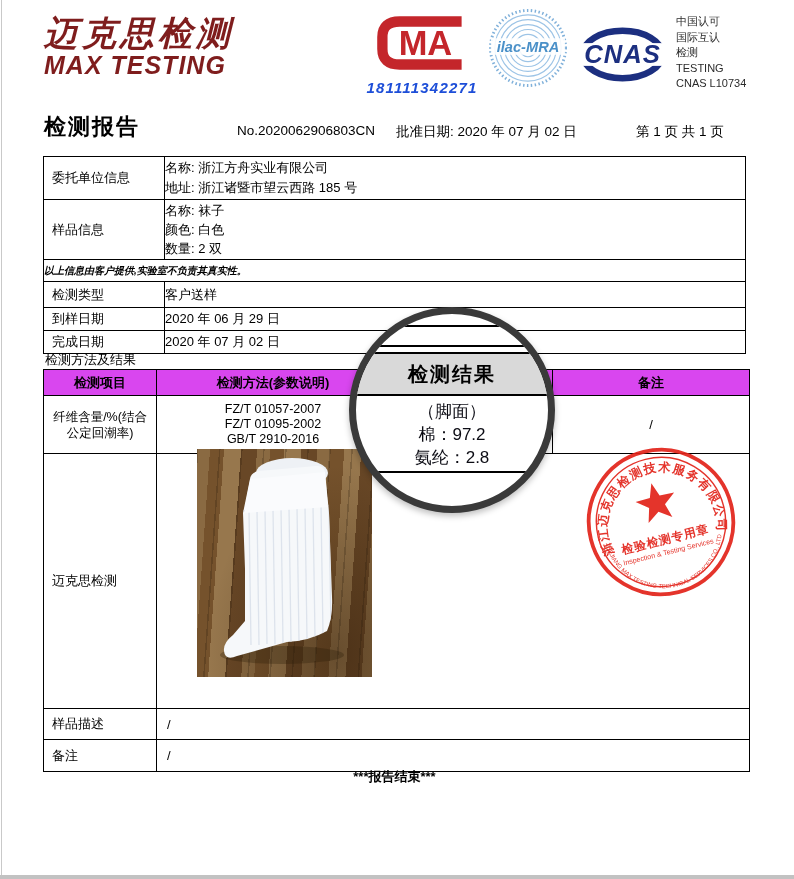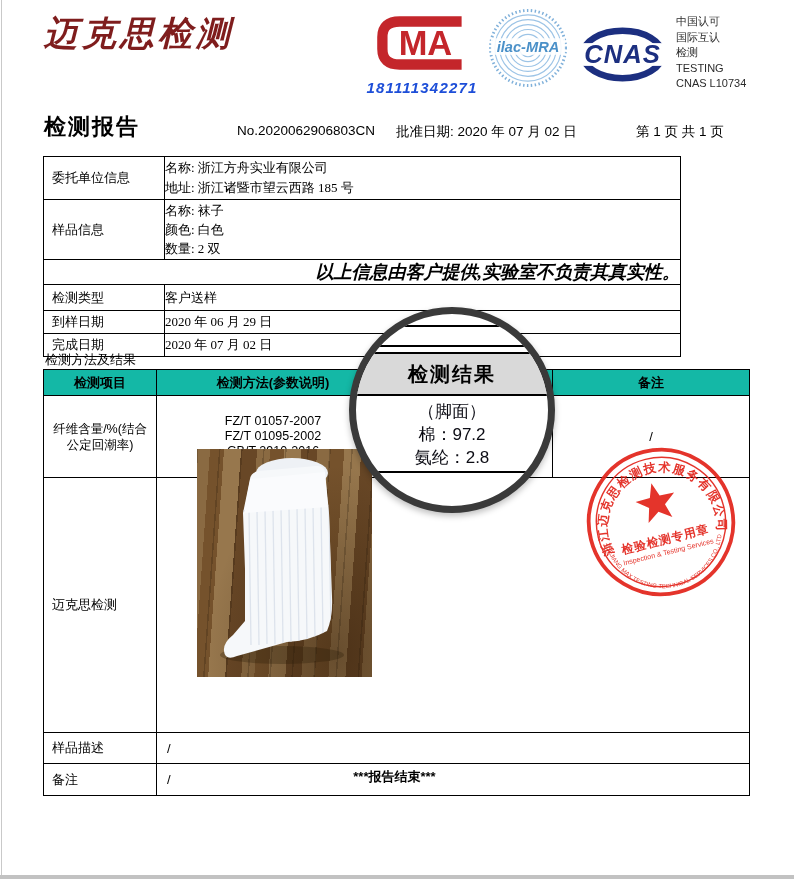--- a/index.html
+++ b/index.html
@@ -21,33 +21,33 @@
   
   .doc-title{position:absolute;left:44px;top:112px;font-size:22px;font-weight:700;letter-spacing:2px;}
   .report-no{position:absolute;left:237px;top:123px;font-size:13.5px;}
   .approval{position:absolute;left:396px;top:123px;font-size:13.5px;}
   .page-info{position:absolute;left:636px;top:123px;font-size:13.5px;}
 
   
   table{border-collapse:collapse;table-layout:fixed;}
   td,th{border:1px solid #000;font-size:13px;font-weight:400;vertical-align:middle;
         padding:0;overflow:hidden;}
-  .t-info{position:absolute;left:43px;top:156px;width:638px;font-family:Liberation Serif, serif;}
+  .t-info{position:absolute;left:43px;top:156px;width:703px;}
   .t-info .lbl{width:112px;padding-left:8px;}
   .t-info .val{}
   .line2{line-height:20px;}
   .line3{line-height:19px;}
-  .notice{text-align:right;font-weight:700;font-style:italic;font-size:18px;}
+  .notice{text-align:left;font-weight:700;font-style:italic;font-size:10px;}
 
   .t-res{position:absolute;left:43px;top:369px;width:703px;}
-  .t-res th{background:#14b8a6;font-weight:700;font-size:13px;text-align:center;}
+  .t-res th{background:#d946ef;font-weight:700;font-size:13px;text-align:center;}
   .t-res .c1{width:112px;} .t-res .c2{width:232px;} .t-res .c3{width:162px;} .t-res .c4{width:196px;}
   .cell-center{text-align:center;}
   .methods{font-size:12.5px;line-height:15px;text-align:center;}
-  .fiber-item{font-size:12.5px;line-height:16px;text-align:center;padding:16px 3px;}
+  .fiber-item{font-size:12.5px;line-height:16px;text-align:center;padding:4px 3px;}
   .res-hidden{font-size:12px;line-height:14px;text-align:center;}
   .lbl-cell{padding-left:8px;}
   .val-cell{padding-left:10px;}
   .section-label{position:absolute;left:45px;top:351px;font-size:13px;}
   .report-end{position:absolute;left:43px;top:768px;width:703px;text-align:center;
               font-size:13px;font-weight:600;}
 
   
   .photo{position:absolute;left:197px;top:449px;width:175px;height:228px;z-index:2;
     background:
@@ -75,20 +75,21 @@
 </style>
 </head>
 <body>
 
 <div class="page">
   <div class="edge-left"></div>
   <div class="bottom-bar"></div>
 
   <div class="brand" style="color:#7f1d1d;font-style:italic;">
     <div class="brand-cn">迈克思检测</div>
+    <div class="brand-en">MAX TESTING</div>
   </div>
 
   <div class="cma">
     <svg width="112" height="62" viewBox="0 0 116 72">
       <path d="M104 11 L32 11 Q12 11 12 29 L12 43 Q12 61 32 61 L104 61" fill="none" stroke="#c4262b" stroke-width="12"></path>
       <text x="62" y="50" font-size="40" font-weight="700" fill="#c4262b" text-anchor="middle">MA</text>
     </svg>
     <div class="cma-num" style="color:#1d4ed8;font-style:italic;">181111342271</div>
   </div>
 

